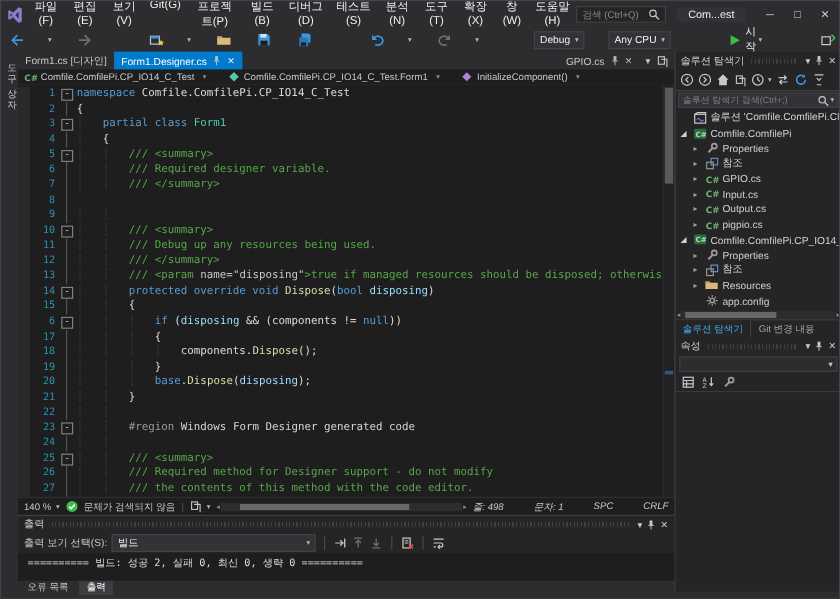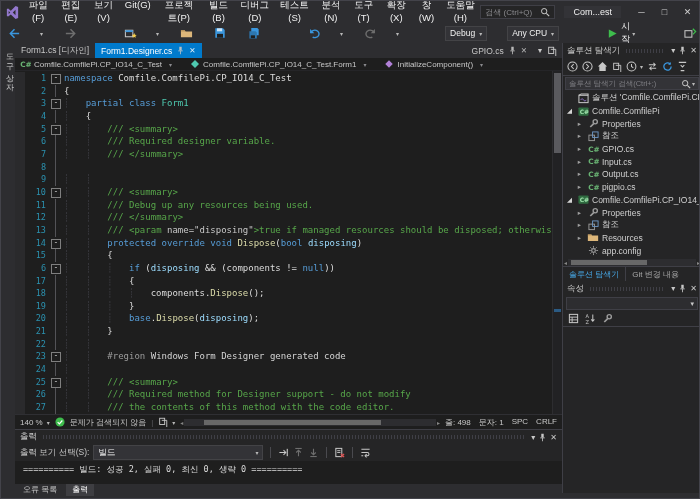--- a/index.html
+++ b/index.html
@@ -64,21 +64,21 @@
   .vthumb{position:absolute;left:1px;right:1px;top:2px;height:80px;background:#5A5A5E;}
   .vmark{position:absolute;left:1px;right:1px;top:238px;height:3px;background:#2B5B84;}
 
   .editor-status{height:15px;flex:none;background:#1E1E1E;border-top:1px solid #2F2F33;display:flex;align-items:center;
                  font-size:8px;color:#C8C8C8;gap:5px;padding:0 5px;}
   .es-sep{color:#5A5A5E;}
   .hscroll{flex:1;height:9px;display:flex;align-items:center;gap:1px;}
   .hs-arrow{font-size:6px;color:#858585;}
   .hs-track{flex:1;height:7px;background:#2D2D30;position:relative;}
   .hs-thumb{position:absolute;left:8%;width:70%;top:1px;bottom:1px;background:#686868;}
-  .es-right{display:flex;gap:8px;white-space:nowrap;}
+  .es-right{display:flex;gap:25px;white-space:nowrap;font-style:italic;}
 
   
   .right-panel{position:absolute;left:561px;top:42px;width:139px;height:450px;background:#252526;
                border-left:1px solid #3F3F46;display:flex;flex-direction:column;font-size:8.5px;overflow:hidden;}
   .panel-header{height:15px;flex:none;display:flex;align-items:center;gap:3px;padding:0 4px;color:#CCCCCC;}
   .ph-dots{flex:1;height:4px;margin:0 3px;background-image:repeating-linear-gradient(90deg,#3F3F46 0 1px,transparent 1px 3px);}
   .ph-ic{display:flex;align-items:center;font-size:8px;color:#C8C8C8;}
   .se-toolbar{height:18px;flex:none;display:flex;align-items:center;gap:4px;padding:0 4px;border-bottom:1px solid #3F3F46;}
   .se-search{height:13px;flex:none;margin:1px 2px;background:#333337;border:1px solid #3F3F46;color:#7F7F84;
              display:flex;align-items:center;gap:2px;padding:0 3px;font-size:7.5px;white-space:nowrap;overflow:hidden;}

